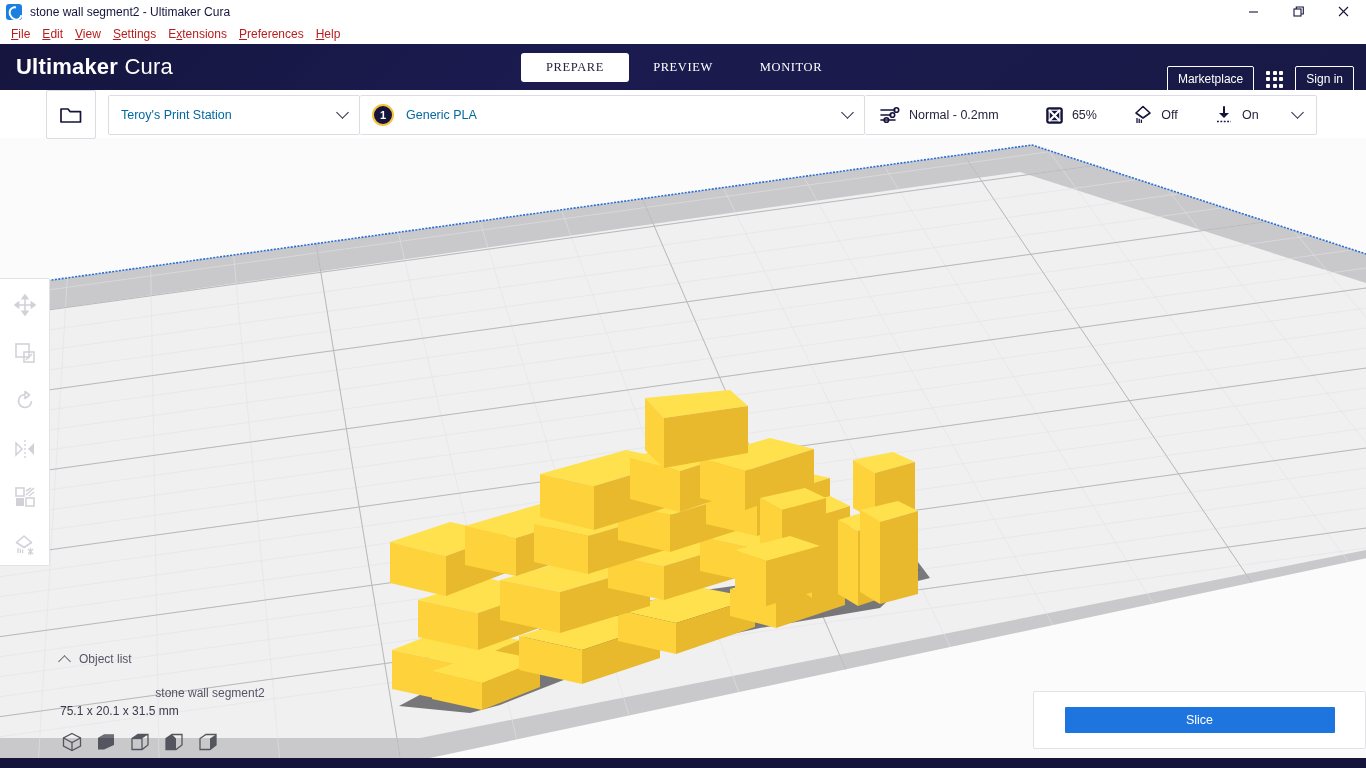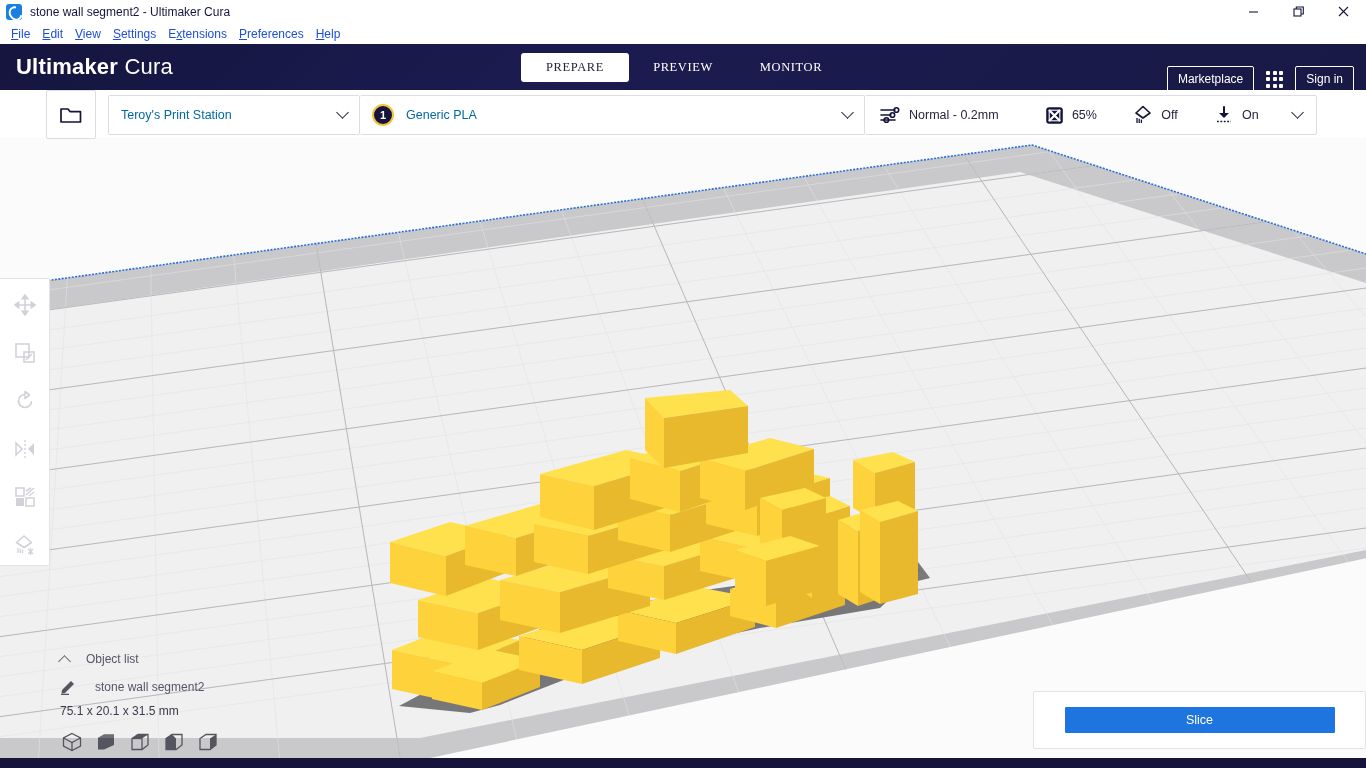--- a/index.html
+++ b/index.html
@@ -37,21 +37,21 @@
   }
   .win-btn svg { display: block; }
 
   
   .menubar {
     position: absolute; top: 23px; left: 0; width: 1366px; height: 21px;
     background: #ffffff; display: flex; align-items: center;
     padding-left: 5px;
   }
   .menu-item {
-    font-size: 12px; color: #1d4ed8; padding: 0 6px; white-space: nowrap;
+    font-size: 12px; color: #b91c1c; padding: 0 6px; white-space: nowrap;
   }
   .menu-item u { text-decoration: underline; }
 
   
   .topbar {
     position: absolute; top: 44px; left: 0; width: 1366px; height: 46px;
     background: linear-gradient(135deg,#15153f 0%,#1b1b50 40%,#191946 100%);
     display: flex; align-items: center;
   }
   .logo {
@@ -135,21 +135,21 @@
     display: flex; flex-direction: column; align-items: center;
     padding-top: 12px; gap: 20px;
   }
   .tool {
     width: 28px; height: 28px; display: flex; align-items: center;
     justify-content: center; opacity: .65;
   }
 
   
   .objlist { position: absolute; left: 60px; top: 648px; width: 300px; }
-  .objlist-row { display: flex; align-items: center; gap: 17px; height: 22px; }
+  .objlist-row { display: flex; align-items: center; gap: 10px; height: 22px; }
   .objlist-title { font-size: 12px; color: #555566; }
   .obj-name { font-size: 12px; color: #555566; }
   .obj-dims { font-size: 12px; color: #3b3b4d; margin-top: 6px; }
   .chev-up {
     width: 9px; height: 9px; border-left: 1.4px solid #666677;
     border-top: 1.4px solid #666677; transform: rotate(45deg);
     margin-top: 4px;
   }
 
   
@@ -602,21 +602,21 @@
         </g>
       </svg>
     </div>
   </div>
 
   <div class="objlist">
     <div class="objlist-row">
       <span class="chev-up"></span>
       <span class="objlist-title">Object list</span>
     </div>
-    <div class="objlist-row" style="margin-top:6px;">
+    <div class="objlist-row" style="margin-top:6px;flex-direction:column;">
       <svg width="18" height="16" viewBox="0 0 18 16">
         <path d="M2 11 L11 2 L14 5 L5 14 L1.5 14.5 Z" fill="#55555f"></path>
         <line x1="1" y1="15.4" x2="9" y2="15.4" stroke="#55555f" stroke-width="1.4"></line>
       </svg>
       <span class="obj-name">stone wall segment2</span>
     </div>
     <div class="obj-dims">75.1 x 20.1 x 31.5 mm</div>
   </div>
 
   <div class="viewcubes">

